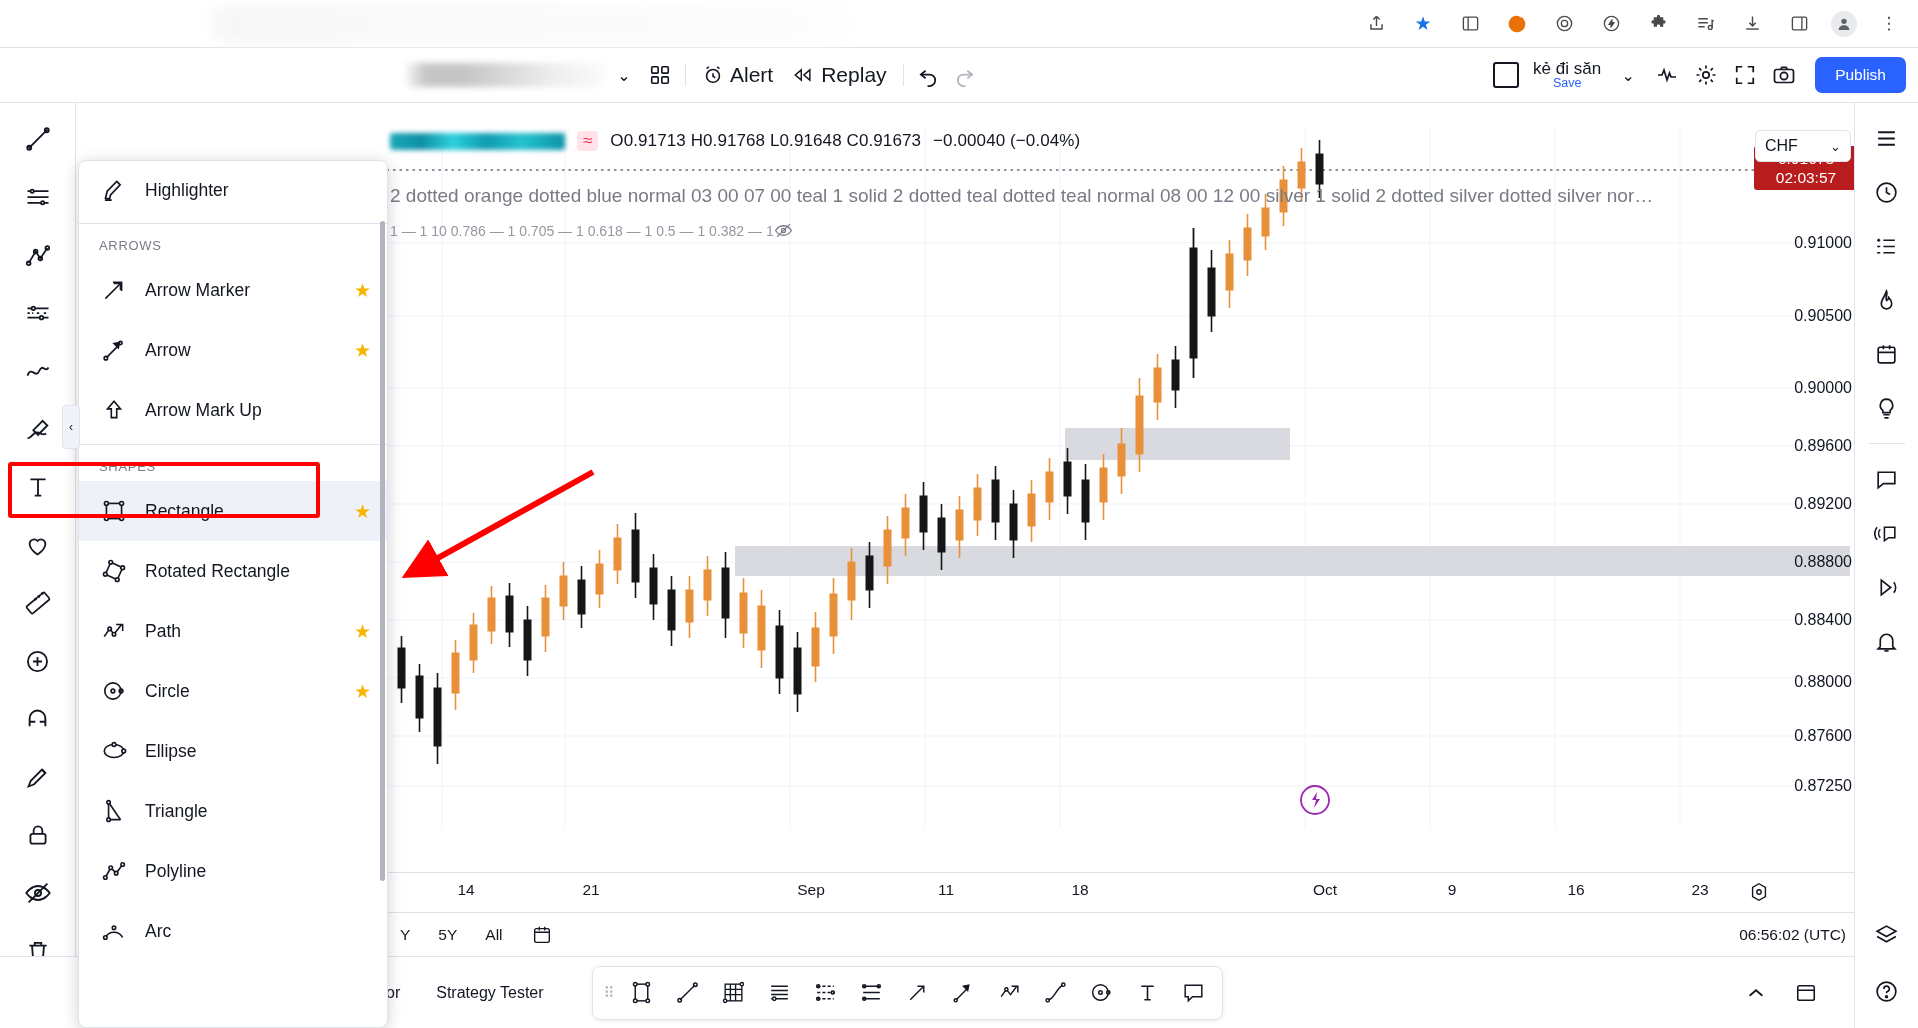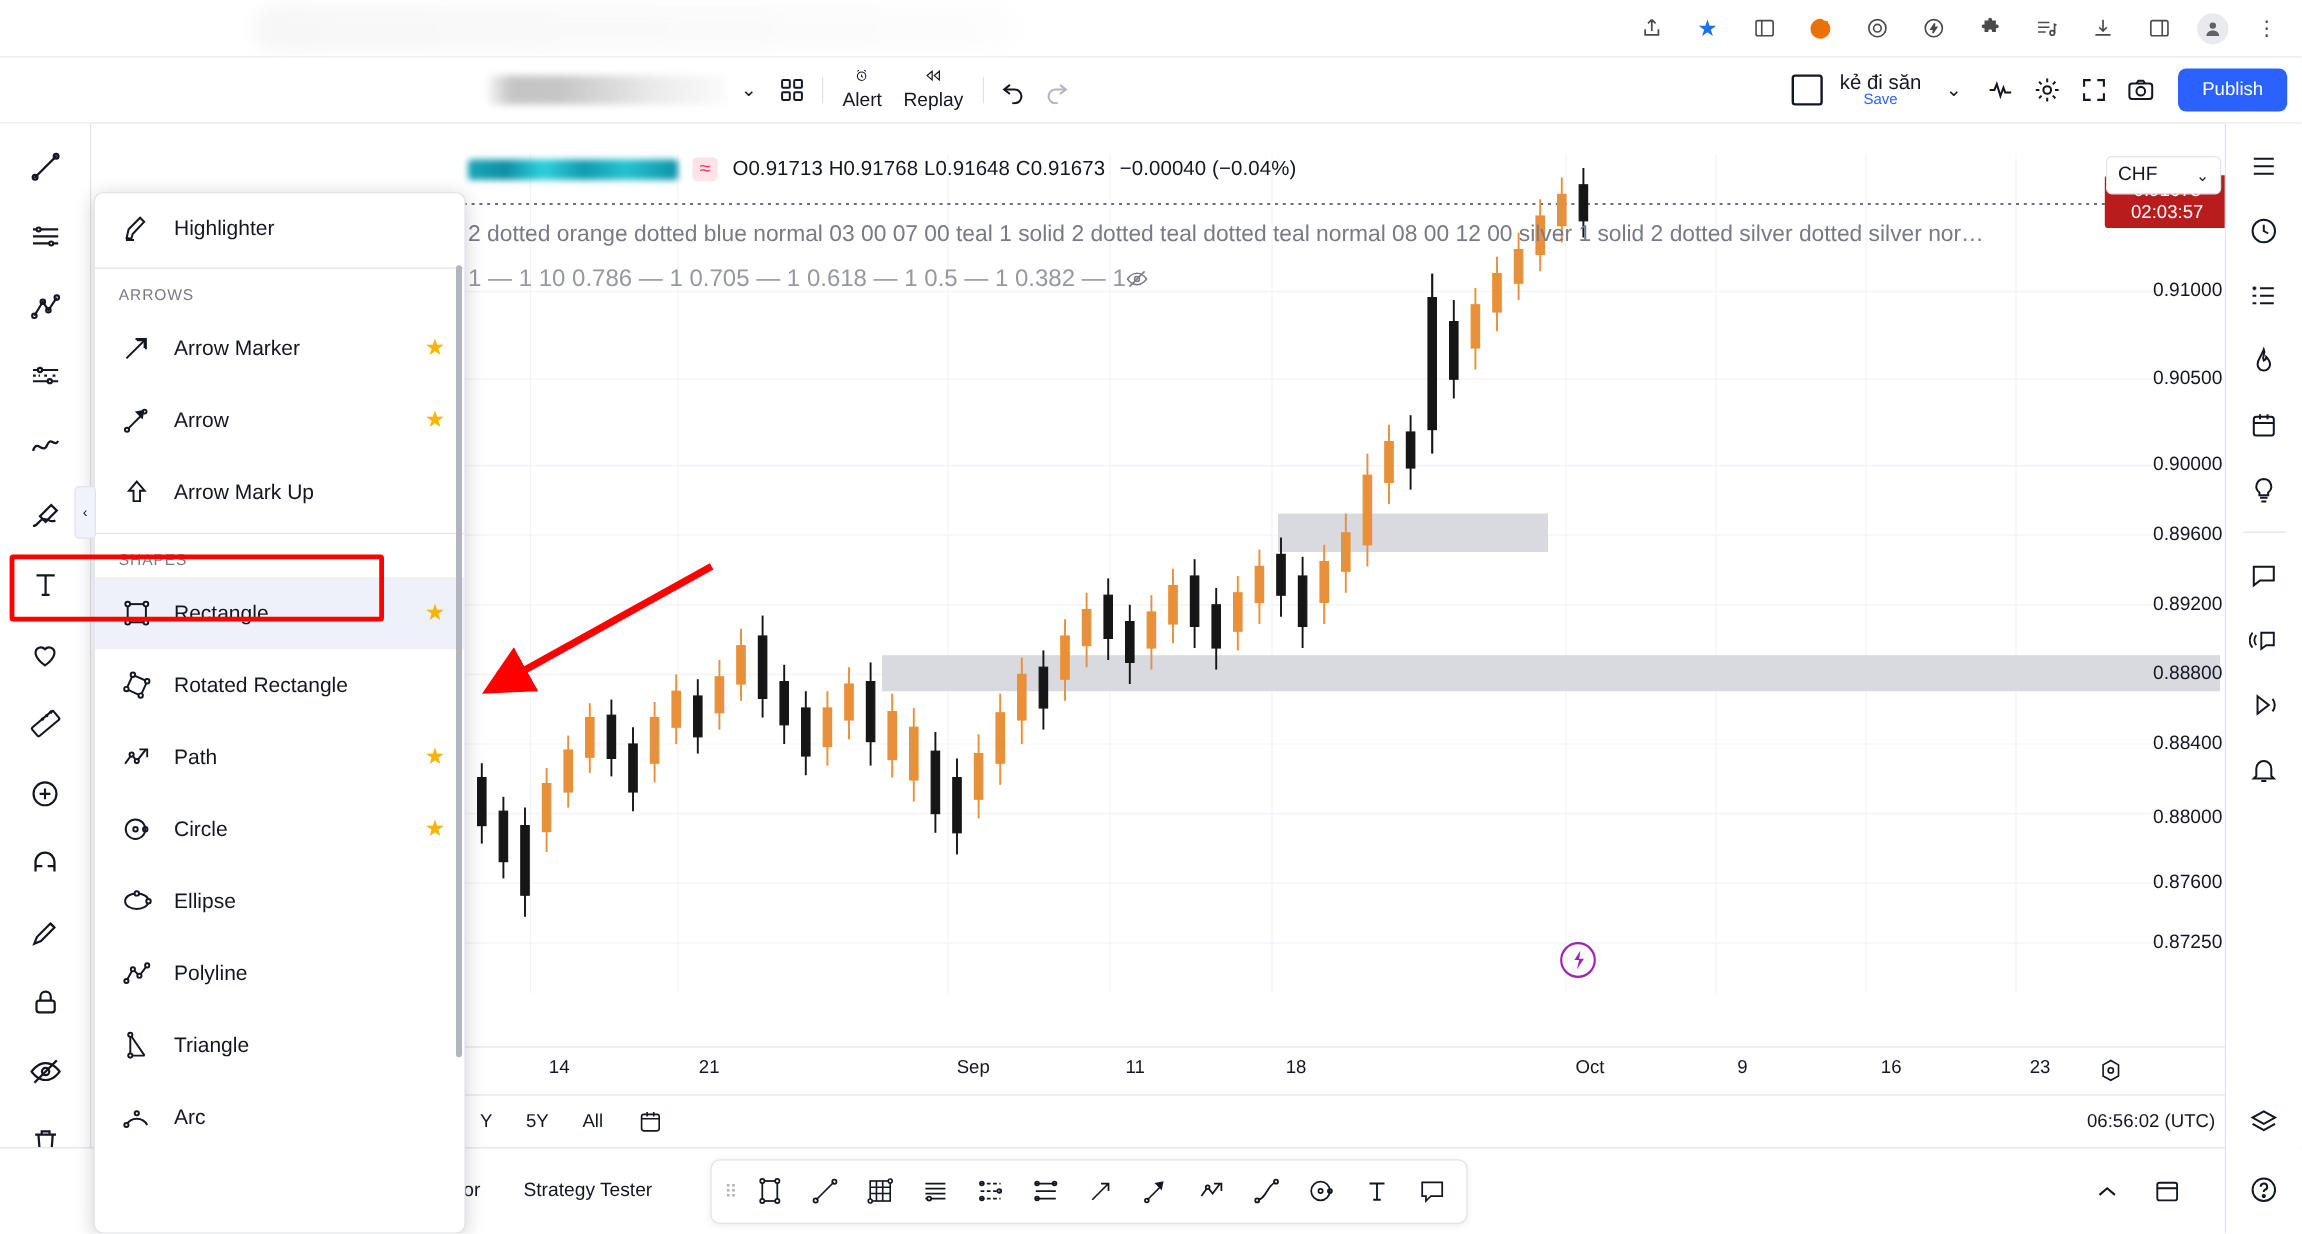--- a/index.html
+++ b/index.html
@@ -41,21 +41,21 @@
   }
   .tv-top-left { display: flex; align-items: center; height: 100%; padding-left: 6px; }
   .blur-symbol {
     width: 200px; height: 24px; margin-left: 400px;
     background: linear-gradient(90deg, #bfbfbf22 0%, #50505055 10%, #70707066 30%, #9a9a9a33 70%, #cccccc11 100%);
     filter: blur(3.2px); border-radius: 4px;
   }
   .tt-btn {
     height: 36px; display: flex; align-items: center; gap: 6px;
     padding: 0 9px; border-radius: 6px; cursor: pointer;
-    font-size: 16px; color: #131722; flex-direction: column;
+    font-size: 21px; color: #131722;
   }
   .tt-sep { width: 1px; height: 22px; background: #e0e3eb; margin: 0 7px; }
   .tv-top-right { margin-left: auto; display: flex; align-items: center; gap: 3px; padding-right: 12px; }
   .layout-box {
     width: 26px; height: 26px; border: 2px solid #131722; border-radius: 3px;
   }
   .save-block { display: flex; flex-direction: column; align-items: center; line-height: 1.05; padding: 0 6px; cursor: pointer; }
   .save-title { font-size: 17px; color: #131722; }
   .save-sub { font-size: 12.5px; color: #2962ff; }
   .publish-btn {
@@ -137,21 +137,21 @@
   .approx-badge {
     background: #ffe3e8; color: #f2385a; border-radius: 4px;
     font-size: 17px; padding: 0 6px; line-height: 20px;
   }
   .ohlc { font-size: 17px; color: #131722; letter-spacing: .1px; }
   .legend-line2 {
     position: absolute; left: 10px; top: 57px; font-size: 19px; color: #787b86;
     white-space: nowrap; overflow: hidden; width: 1350px;
   }
   .legend-line3 {
-    position: absolute; left: 10px; top: 93px; font-size: 20px; color: #9598a1;
+    position: absolute; left: 10px; top: 93px; font-size: 14px; color: #9598a1;
     white-space: nowrap; display: flex; align-items: center; 
   }
   .eye-off { color: #787b86; font-size: 17px; }
 
   .plot {
     position: absolute; left: 0; top: 0; width: 1470px; height: 760px;
   }
   .price-axis {
     position: absolute; left: 1750px; top: 128px; width: 110px; height: 760px;
   }
@@ -589,40 +589,40 @@
               <circle cx="12" cy="6" r="1.7" fill="#fff"></circle>
               <circle cx="21" cy="12" r="1.7" fill="#fff"></circle>
             </svg>
         </span>
         <span class="dd-label">Ellipse</span>
       </div>
 
       <div class="dd-row">
         <span class="dd-ic">
           <svg width="26" height="26" viewBox="0 0 24 24" fill="none" stroke="currentColor" stroke-width="1.5">
+              <path d="M7 4v16h11"></path>
+              <path d="M7 4l11 16"></path>
+              <circle cx="7" cy="4" r="1.6" fill="#fff"></circle>
+              <circle cx="7" cy="20" r="1.6" fill="#fff"></circle>
+            </svg>
+        </span>
+        <span class="dd-label">Triangle</span>
+      </div>
+
+      <div class="dd-row">
+        <span class="dd-ic">
+          <svg width="26" height="26" viewBox="0 0 24 24" fill="none" stroke="currentColor" stroke-width="1.5">
               <path d="M4 18l5-9 5 5 6-8"></path>
               <circle cx="4" cy="18" r="1.6" fill="#fff"></circle>
               <circle cx="9" cy="9" r="1.6" fill="#fff"></circle>
               <circle cx="14" cy="14" r="1.6" fill="#fff"></circle>
               <circle cx="20" cy="6" r="1.6" fill="#fff"></circle>
             </svg>
         </span>
         <span class="dd-label">Polyline</span>
-      </div>
-
-      <div class="dd-row">
-        <span class="dd-ic">
-          <svg width="26" height="26" viewBox="0 0 24 24" fill="none" stroke="currentColor" stroke-width="1.5">
-              <path d="M7 4v16h11"></path>
-              <path d="M7 4l11 16"></path>
-              <circle cx="7" cy="4" r="1.6" fill="#fff"></circle>
-              <circle cx="7" cy="20" r="1.6" fill="#fff"></circle>
-            </svg>
-        </span>
-        <span class="dd-label">Triangle</span>
       </div>
 
       <div class="dd-row">
         <span class="dd-ic">
           <svg width="26" height="26" viewBox="0 0 24 24" fill="none" stroke="currentColor" stroke-width="1.5">
               <path d="M4 18a9 9 0 0 1 16 0"></path>
               <circle cx="4" cy="18" r="1.6" fill="#fff"></circle>
               <circle cx="12" cy="9" r="1.6" fill="#fff"></circle>
             </svg>
         </span>

